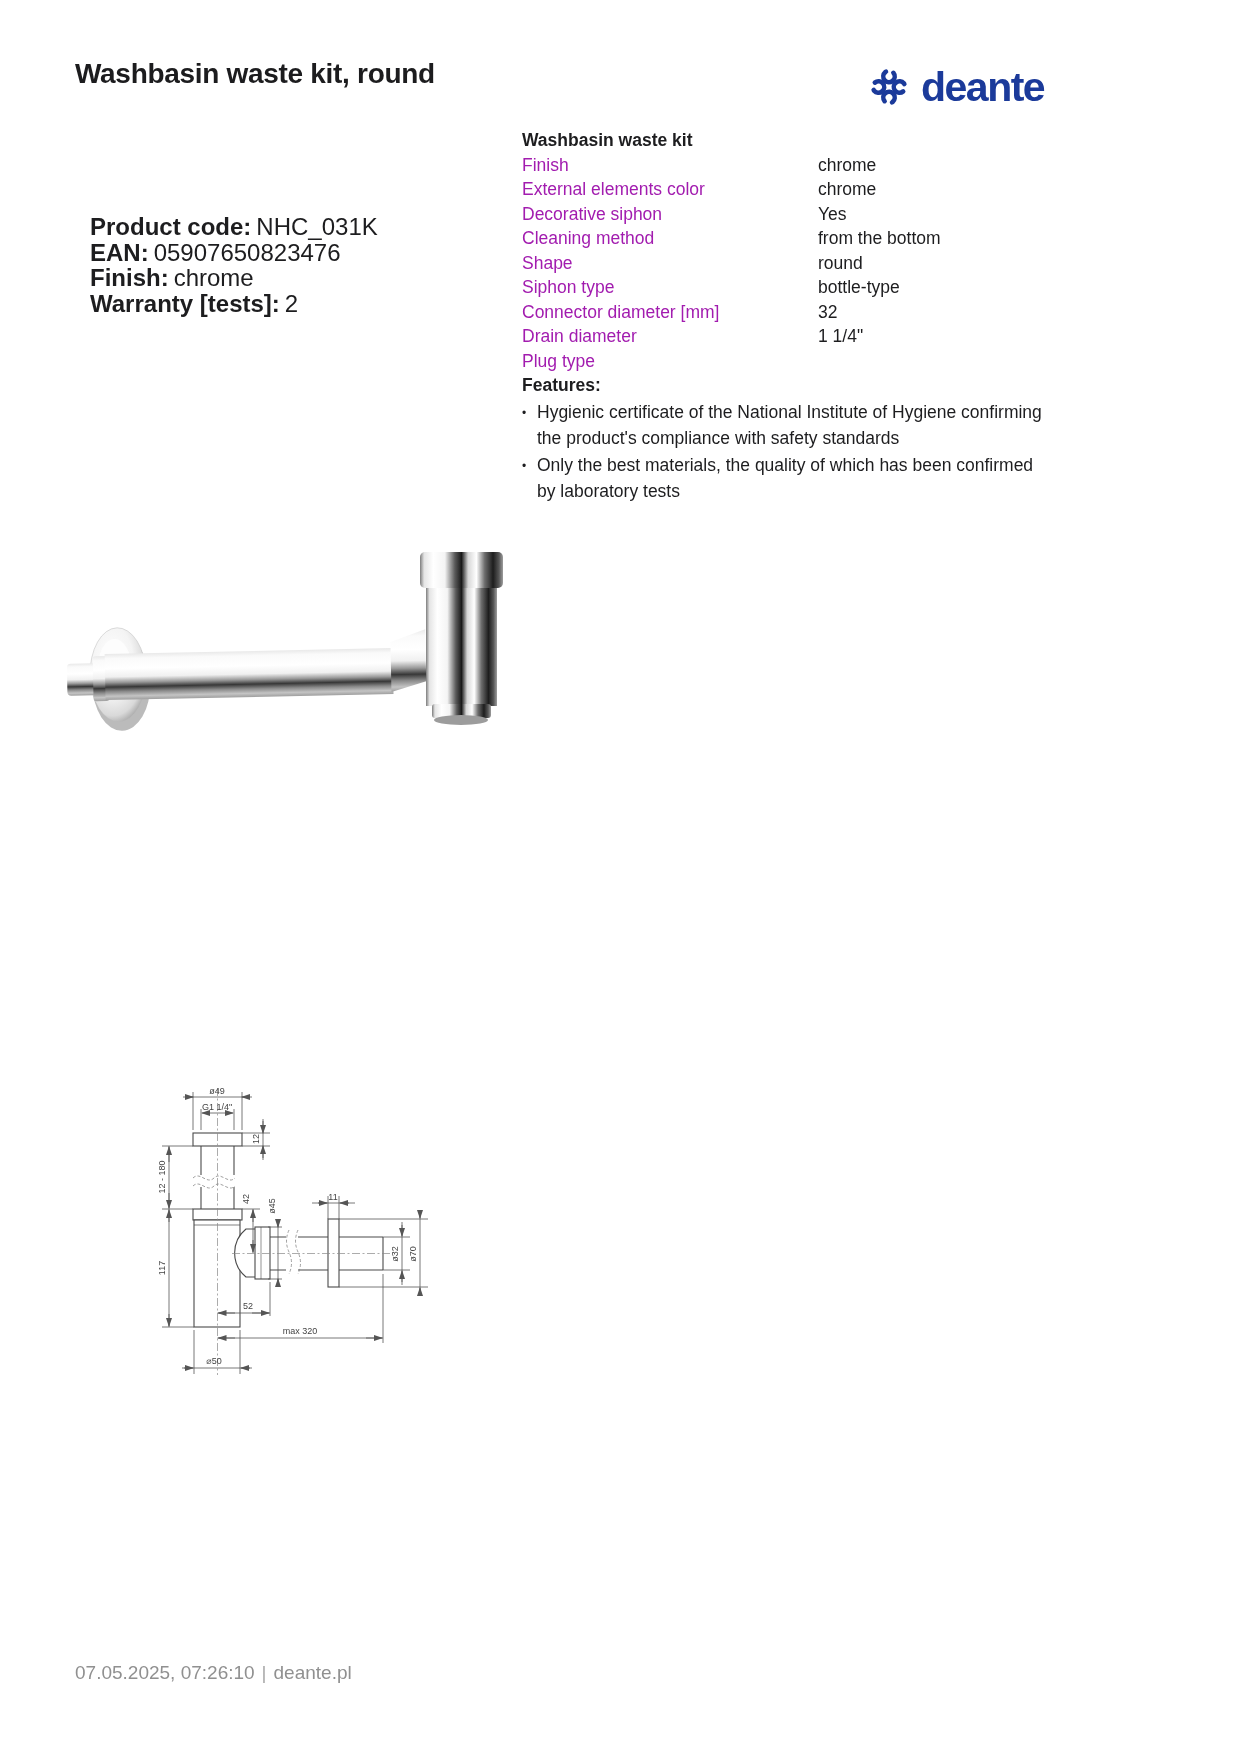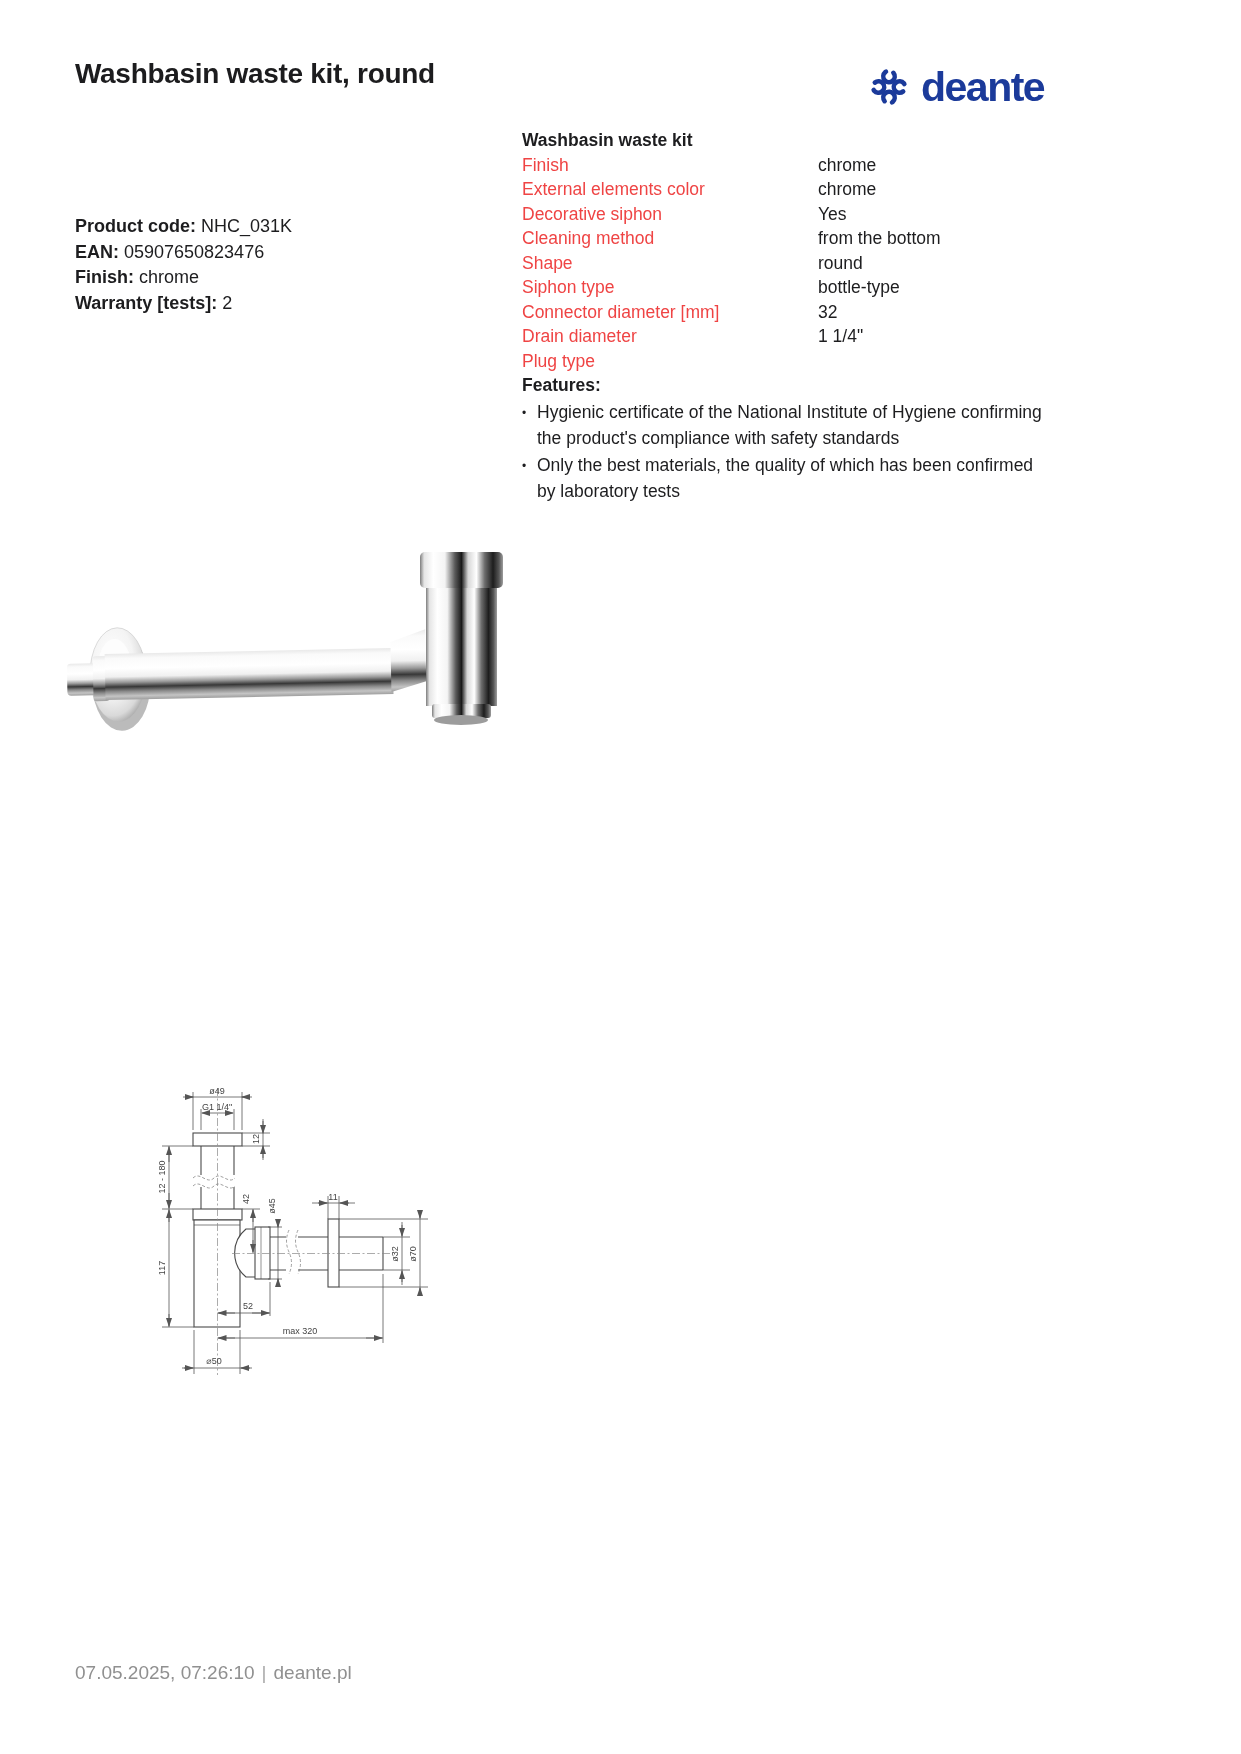--- a/index.html
+++ b/index.html
@@ -9,27 +9,27 @@
     overflow:hidden;
   }
   .page-title{
     position:absolute;left:75px;top:58px;font-size:28px;font-weight:700;
     letter-spacing:-0.3px;color:#1c1c1e;
   }
   .logo{position:absolute;left:866px;top:64px;display:flex;align-items:flex-start;gap:9px;}
   .logo-icon{width:46px;height:46px;display:block;}
   .logo-text{font-size:41px;font-weight:700;color:#1b3a9a;letter-spacing:-1.5px;line-height:46px;}
 
-  .info{position:absolute;left:75px;top:214px;font-size:18px;line-height:25.5px;}
+  .info{position:absolute;left:90px;top:214px;font-size:24px;line-height:25.5px;}
   .info .lbl{font-weight:700;margin-right:5px;}
 
   .spec{position:absolute;left:522px;top:128px;width:520px;font-size:17.5px;}
   .spec-heading{font-weight:700;line-height:24.5px;}
   .spec-row{display:flex;line-height:24.5px;}
-  .spec-label{width:296px;flex-shrink:0;color:#ef4444;}
+  .spec-label{width:296px;flex-shrink:0;color:#a21caf;}
   .spec-value{color:#1d1d1f;}
   .features-heading{font-weight:700;line-height:24.5px;}
   .feature{display:flex;line-height:26px;margin-top:1px;}
   .feature .bullet{width:15px;flex-shrink:0;font-size:12px;transform:translateY(1px);}
 
   .photo{position:absolute;left:55px;top:470px;width:450px;height:270px;}
   .drawing{position:absolute;left:140px;top:1072px;width:310px;height:310px;}
   .drawing text{font-size:9px;fill:#444;text-anchor:middle;
     font-family:"Liberation Sans","DejaVu Sans",sans-serif;}
 

